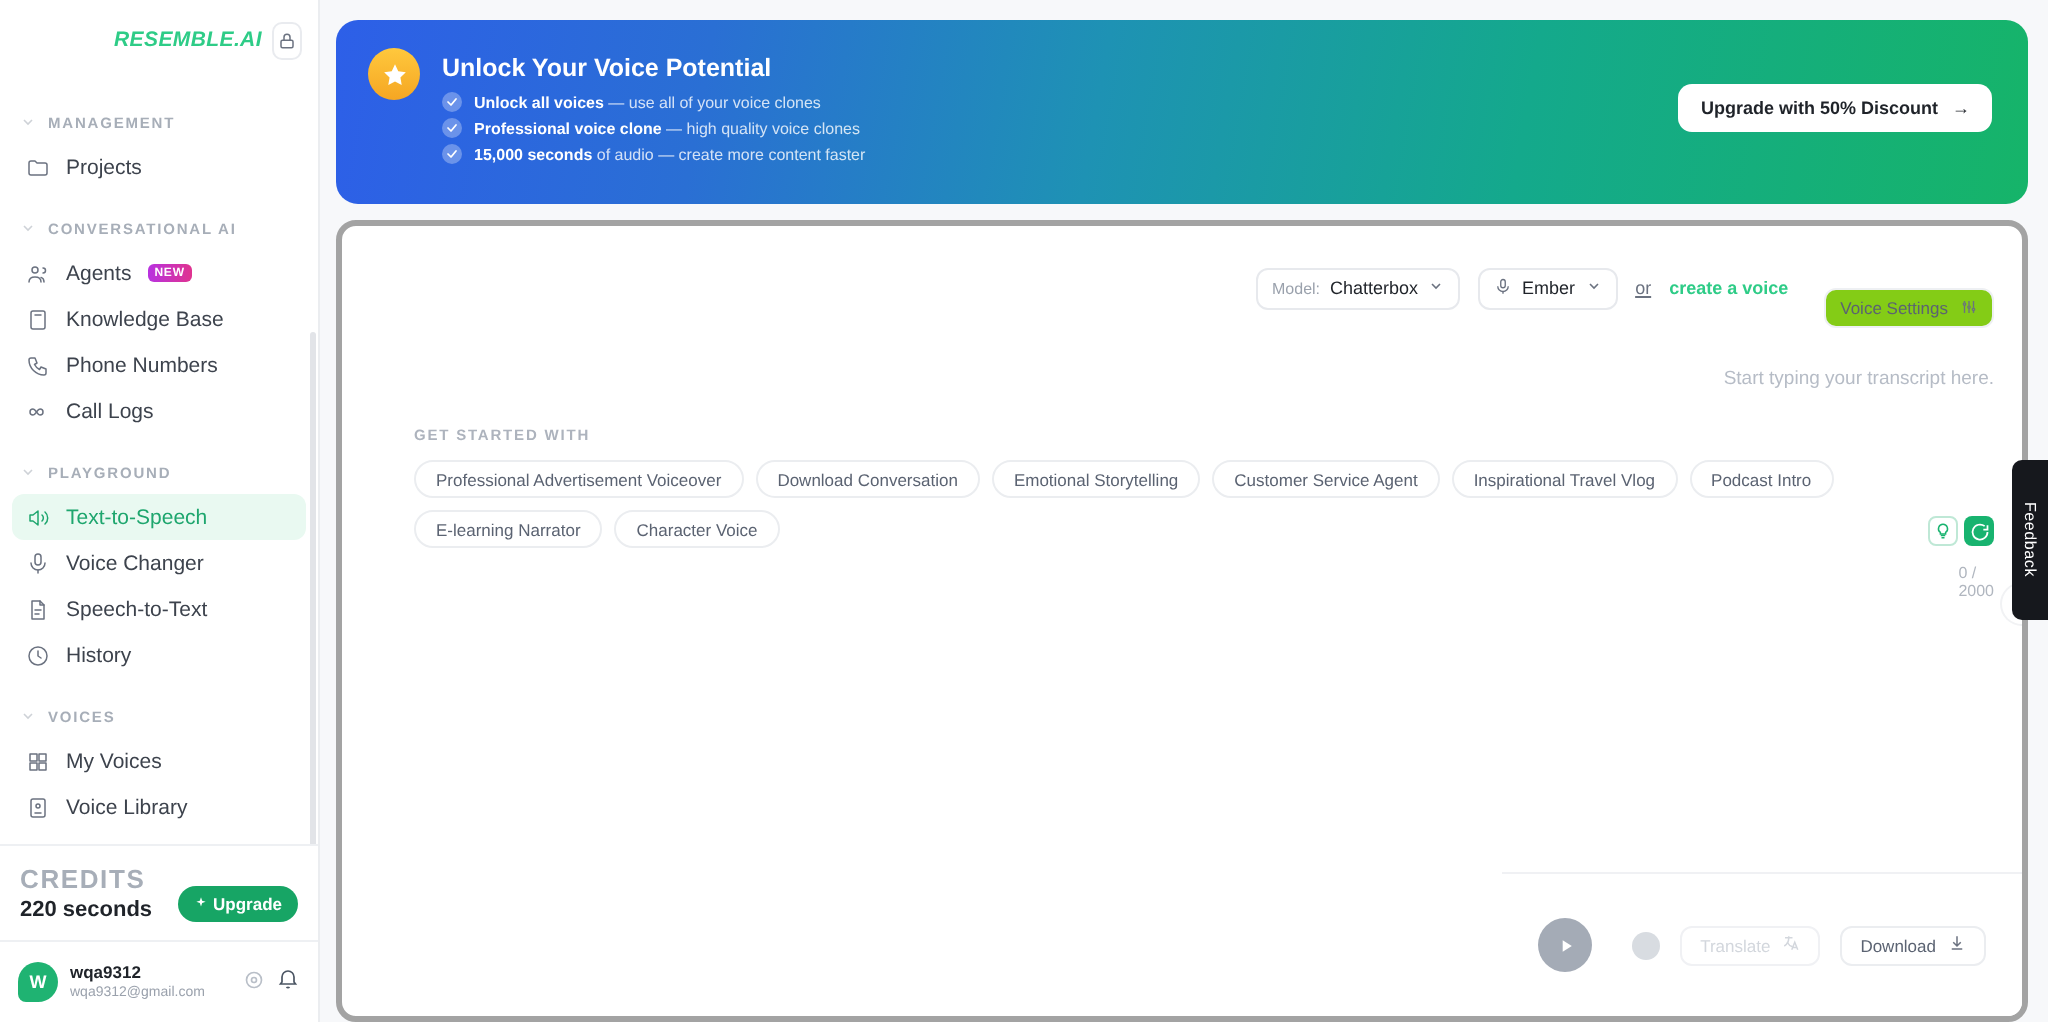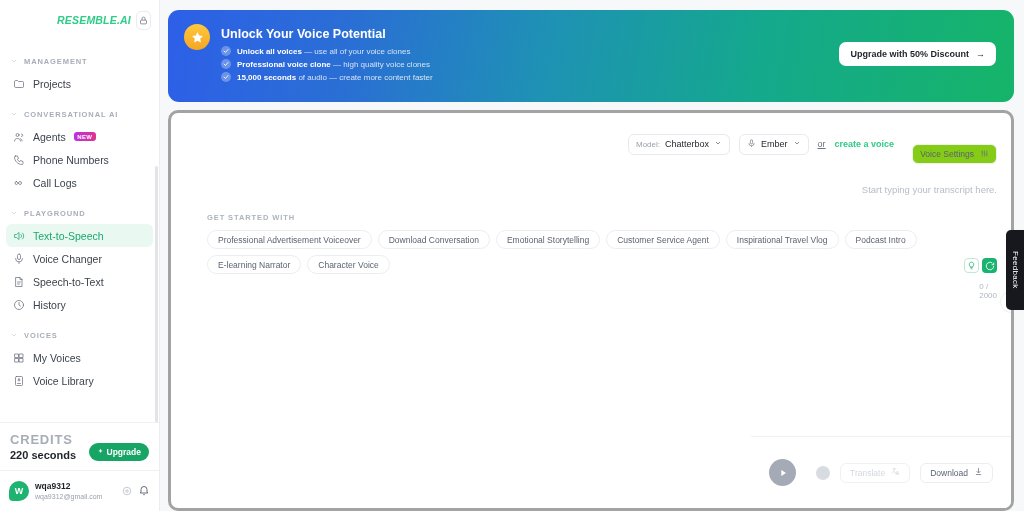--- a/index.html
+++ b/index.html
@@ -289,20 +289,29 @@
                 <path d="M17 11a2.5 2.5 0 1 0 0-5"></path>
                 <path d="M18 20c0-2.5-1-4-3-4.6"></path>
               </svg>
             </span>
             <span>Agents</span>
             <span class="badge-new">NEW</span>
           </div>
           <div class="sb-item">
             <span class="ico">
               <svg viewBox="0 0 24 24" stroke-linecap="round" stroke-linejoin="round">
+                <rect x="5" y="3" width="14" height="18" rx="2"></rect>
+                <path d="M9 7h6"></path>
+              </svg>
+            </span>
+            <span>Knowledge Base</span>
+          </div>
+          <div class="sb-item">
+            <span class="ico">
+              <svg viewBox="0 0 24 24" stroke-linecap="round" stroke-linejoin="round">
                 <path d="M5 4h4l2 5-2.5 1.5a12 12 0 0 0 5 5L15 13l5 2v4a2 2 0 0 1-2 2C10 21 3 14 3 6a2 2 0 0 1 2-2z"></path>
               </svg>
             </span>
             <span>Phone Numbers</span>
           </div>
           <div class="sb-item">
             <span class="ico">
               <svg viewBox="0 0 24 24" stroke-linecap="round" stroke-linejoin="round">
                 <path d="M7 9a3 3 0 1 0 0 6c3 0 4-6 7-6a3 3 0 1 1 0 6c-3 0-4-6-7-6z"></path>
               </svg>

